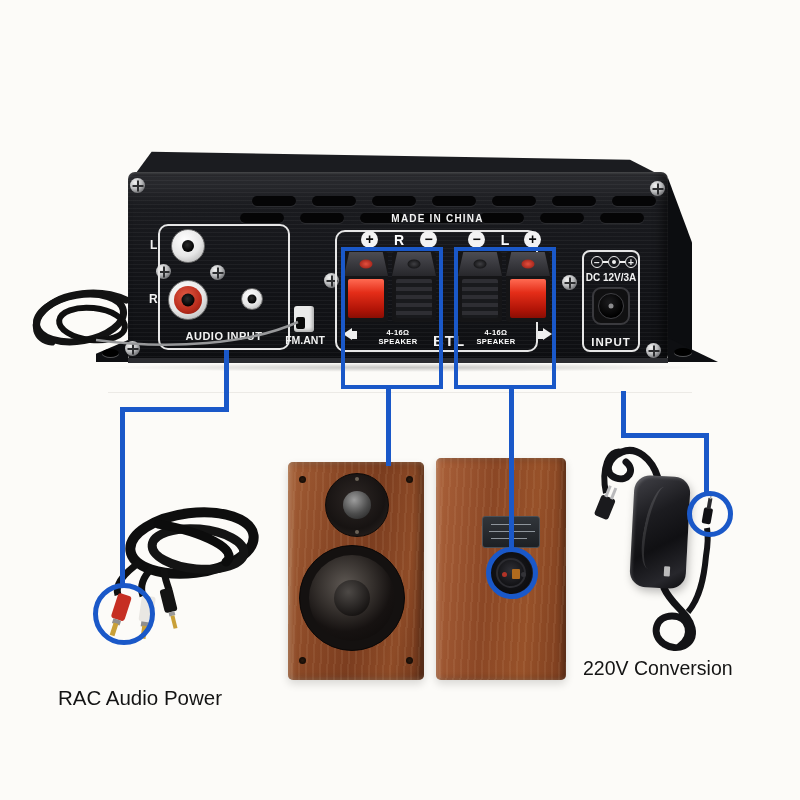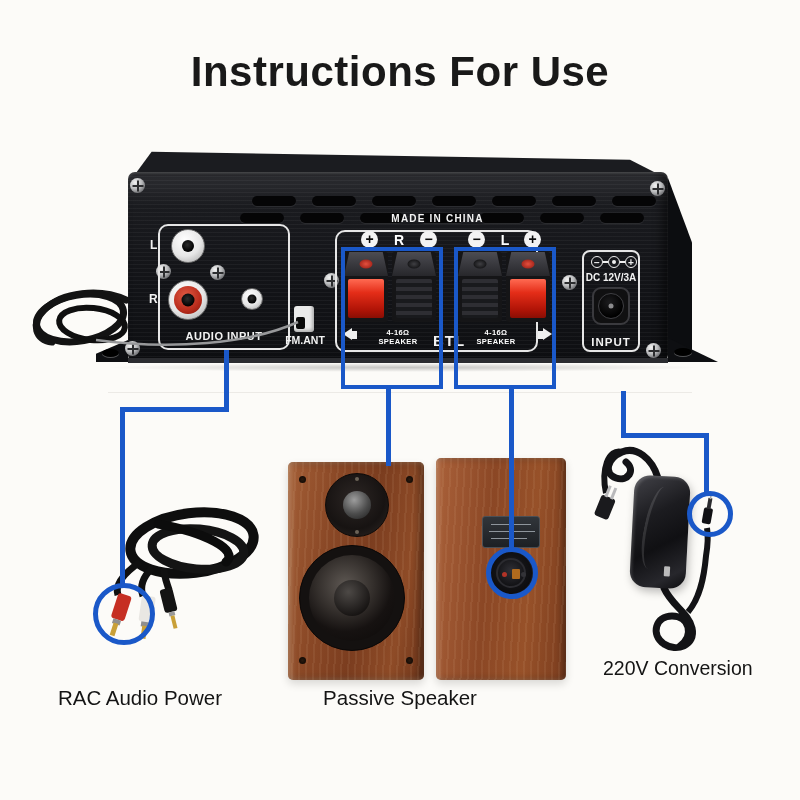--- a/index.html
+++ b/index.html
@@ -115,21 +115,20 @@
   
   .caption{position:absolute;color:#141414;font-size:20.5px;}
   .caption-sm{position:absolute;color:#141414;font-size:19.5px;}
   svg{position:absolute;left:0;top:0;}
 </style>
 </head>
 <body>
 
 <div id="canvas">
 
-  <div id="title">Instructions For Use</div>
 
   <div>
     <div class="amp-topface"></div>
     <div class="amp-rightface"></div>
     <div id="amp-body"></div>
     <div class="flange" style="left:96px;top:340px;width:32px;height:22px;clip-path:polygon(100% 0,100% 100%,0 100%,0 62%);"></div>
     <div class="flange" style="left:668px;top:338px;width:50px;height:24px;clip-path:polygon(0 0,100% 100%,0 100%);"></div>
     <div class="oval" style="left:102px;top:349px;width:17px;height:8px;"></div>
     <div class="oval" style="left:674px;top:348px;width:18px;height:8px;"></div>
     <div class="baselip"></div>
@@ -337,16 +336,15 @@
   <div class="bl" style="left:386px;top:387px;width:5px;height:79px;"></div>
   <div class="bl" style="left:509px;top:387px;width:5px;height:162px;"></div>
   <div class="bcirc" style="left:486px;top:547px;width:52px;height:52px;"></div>
 
   <div class="bl" style="left:621px;top:391px;width:5px;height:45px;"></div>
   <div class="bl" style="left:621px;top:433px;width:88px;height:5px;"></div>
   <div class="bl" style="left:704px;top:433px;width:5px;height:60px;"></div>
   <div class="bcirc" style="left:687px;top:491px;width:46px;height:46px;"></div>
 
   <div class="caption" style="left:35px;top:686px;width:210px;text-align:center;">RAC Audio Power</div>
-  <div class="caption" style="left:300px;top:686px;width:200px;text-align:center;">Passive Speaker</div>
-  <div class="caption-sm" style="left:603px;top:657px;">220V Conversion</div>
+  <div class="caption-sm" style="left:583px;top:657px;">220V Conversion</div>
 
 </div>
 
 </body></html>

